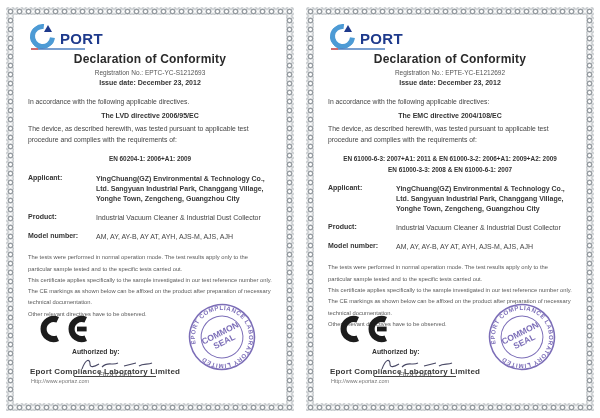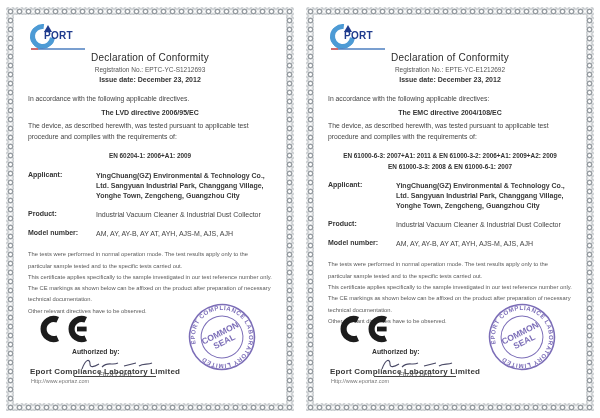--- a/index.html
+++ b/index.html
@@ -12,25 +12,25 @@
       radial-gradient(circle, rgba(150,156,160,0) 1.2px, #b9bec2 1.7px, #b9bec2 2.7px, rgba(150,156,160,0) 3.3px);
     background-size:9px 9px,9px 9px;background-position:0 0,4.5px 4.5px;}
   .cert-inner{position:absolute;inset:8px;background:#ffffff;padding:6px 14px 0 14px;box-sizing:border-box;}
 
   
   .logo{position:relative;height:28px;margin:2px 0 0 2px;width:80px;}
   .logo-c{position:absolute;left:0;top:1px;width:15px;height:15px;border-radius:50%;
     border:5px solid #4d9bd5;border-right-color:transparent;transform:rotate(-38deg);}
   .logo-tri{position:absolute;left:14px;top:2px;width:0;height:0;
     border-left:4px solid transparent;border-right:4px solid transparent;border-bottom:7px solid #1e3a8c;}
-  .logo-text{position:absolute;left:14px;top:7px;font-weight:bold;font-size:10px;color:#1e3a8c;letter-spacing:.3px;}
+  .logo-text{position:absolute;left:30px;top:7px;font-weight:bold;font-size:15px;color:#1e3a8c;letter-spacing:.3px;}
   .logo-bar{position:absolute;left:1px;top:25px;width:54px;height:2px;opacity:.75;
     background:linear-gradient(90deg,#c23b3b 0 7px,#4d7fc0 7px 100%);}
 
-  .title{text-align:center;font-size:10px;font-weight:normal;color:#2b2b2b;margin-top:1px;letter-spacing:.2px;}
+  .title{text-align:center;font-size:12px;font-weight:bold;color:#2b2b2b;margin-top:1px;letter-spacing:.2px;}
   .reg{text-align:center;font-size:6.5px;color:#555;margin-top:3px;}
   .issue{text-align:center;font-size:7px;font-weight:bold;color:#333;margin-top:3px;}
 
   .body-left{font-size:6.8px;color:#444;margin-top:11px;line-height:1.5;}
   .directive{text-align:center;font-size:7px;font-weight:bold;color:#333;margin-top:5px;}
   .device{font-size:6.8px;color:#444;margin-top:5px;line-height:1.55;}
   .standards{margin-top:9px;text-align:center;font-weight:bold;color:#333;font-size:6.4px;line-height:1.6;}
   .standards div{white-space:nowrap;}
 
   .row{display:flex;margin-top:9px;}

